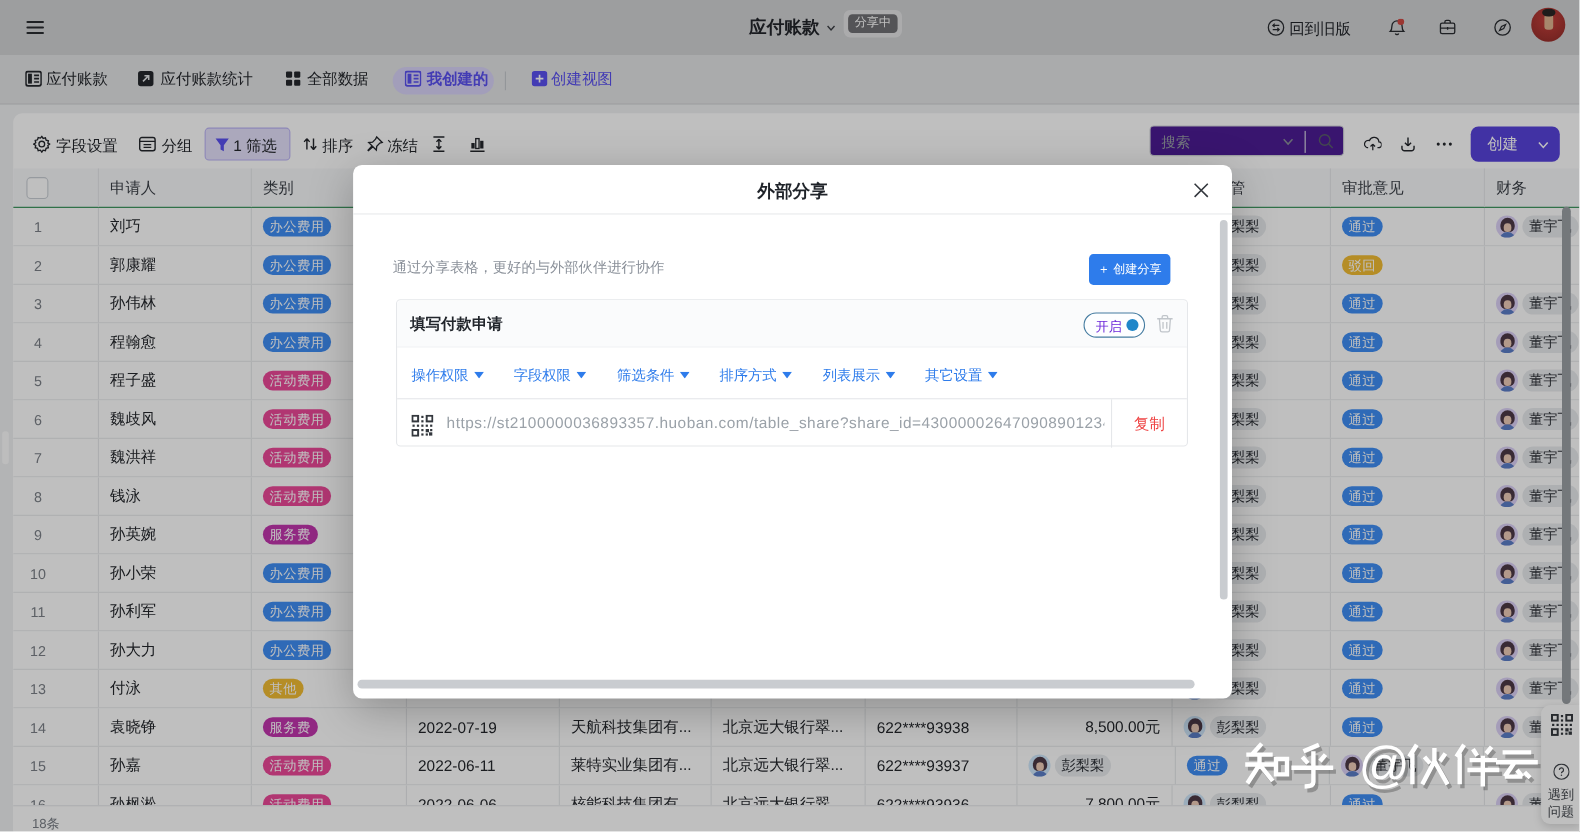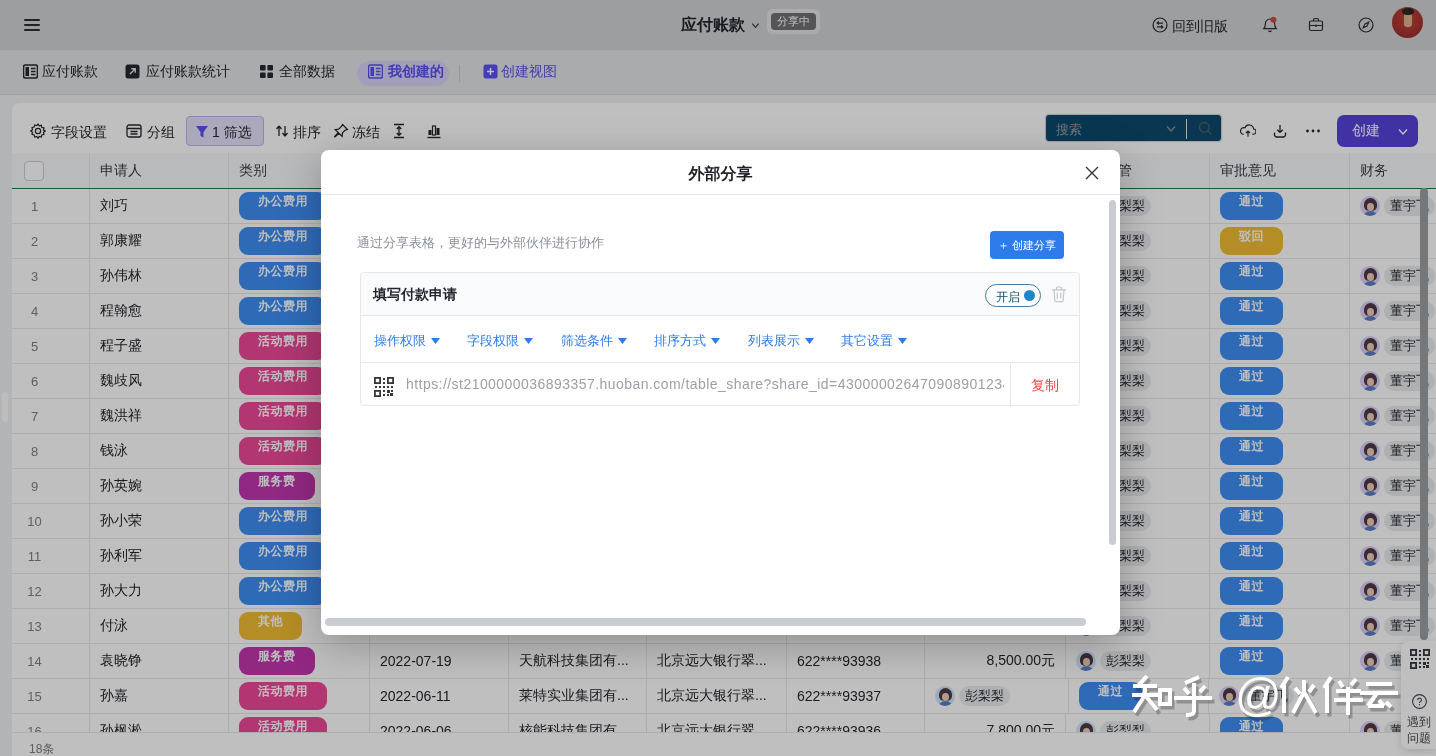--- a/index.html
+++ b/index.html
@@ -23,21 +23,21 @@
 .tabic{position:absolute;top:14px;width:15px;height:15px;}
 .activepill{position:absolute;left:357px;top:11px;width:92px;height:25px;background:#d9d3f9;border-radius:13px;}
 .tabdiv{position:absolute;left:459px;top:15px;width:1px;height:17px;background:#c5c8cc;}
 .purple{color:#5a50f0;}
 
 .card{position:absolute;left:12px;top:103px;width:1424px;height:653px;background:#ffffff;border-radius:8px 0 0 0;}
 
 .tool{position:absolute;font-size:14px;color:#24272c;top:124px;}
 .toolic{position:absolute;top:123px;width:16px;height:16px;}
 .filterchip{position:absolute;left:186px;top:116px;width:78px;height:30px;background:#e4e0fb;border:1px solid #bcb4f5;border-radius:4px;}
-.searchbox{position:absolute;left:1045px;top:114px;width:177px;height:28px;border:1px solid #d2d5d9;border-radius:4px;background:#0c4a6e;}
+.searchbox{position:absolute;left:1045px;top:114px;width:177px;height:28px;border:1px solid #d2d5d9;border-radius:4px;background:#4c1d95;}
 .searchbox .ph{position:absolute;left:10px;top:6px;font-size:13px;color:#9aa0a7;}
 .createbtn{position:absolute;left:1337px;top:115px;width:81px;height:32px;background:#5743db;border-radius:7px;color:#fff;font-size:14px;}
 .createbtn span{position:absolute;left:15px;top:7px;}
 
 .grid{position:absolute;left:12px;top:153px;width:1424px;height:579px;overflow:hidden;background:#fff;}
 .thead{display:flex;height:36px;background:#f7f8fa;border-bottom:1px solid #15803d;}
 .thead .c{font-size:14px;color:#3a3f46;}
 .trow{display:flex;height:35px;border-bottom:1px solid #e7e9eb;background:#fff;}
 .c{flex:none;display:flex;align-items:center;padding:0 10px;font-size:14px;color:#24272c;border-right:1px solid #e7e9eb;height:100%;overflow:hidden;white-space:nowrap;}
 .c0{width:78px;}
@@ -48,21 +48,21 @@
 .c5{width:140px;}
 .c6{width:138px;}
 .c7{width:141px;}
 .c8{width:144px;}
 .c9{width:140px;}
 .c10{width:140px;}
 .c0{justify-content:flex-start;padding:0;}
 .rn{font-size:13px;color:#7c8188;width:45px;text-align:center;}
 .c7{justify-content:flex-end;}
 .ell{overflow:hidden;text-overflow:clip;white-space:nowrap;}
-.tag{display:inline-block;height:28px;line-height:18px;padding:0 19px;border-radius:9px;color:#fff;font-size:12px;letter-spacing:0.5px;font-weight:bold;}
+.tag{display:inline-block;height:18px;line-height:18px;padding:0 6px;border-radius:9px;color:#fff;font-size:12px;letter-spacing:0.5px;}
 .tag.blue{background:#3f8ef5;}
 .tag.green{background:#ec4899;}
 .tag.magenta{background:#c236ae;}
 .tag.yellow{background:#f2bc33;}
 .chip{display:inline-flex;align-items:center;height:20px;}
 .av{width:20px;height:20px;border-radius:50%;position:relative;overflow:hidden;flex:none;display:inline-block;}
 .av.ab{background:#cfe7fb;}
 .av.ap{background:#ddd2f7;}
 .av .hh{position:absolute;left:3.5px;top:2px;width:13px;height:12.5px;border-radius:6.5px 6.5px 5px 5px;background:#4d3946;}
 .av .ff{position:absolute;left:6.5px;top:6.5px;width:7px;height:8.5px;border-radius:50%;background:#efcdb9;}
@@ -82,21 +82,21 @@
 .modal{position:absolute;left:321px;top:150px;width:799px;height:485px;background:#fff;border-radius:8px;z-index:60;box-shadow:0 10px 40px rgba(0,0,0,0.25);}
 .mhead{position:absolute;left:0;top:0;width:100%;height:45px;border-bottom:1px solid #e8eaec;}
 .mtitle{position:absolute;left:0;top:14px;width:100%;text-align:center;font-size:16px;font-weight:700;color:#1f2329;}
 .mclose{position:absolute;right:21px;top:16px;width:14px;height:14px;}
 .mdesc{position:absolute;left:36px;top:84px;font-size:13px;color:#8a9099;}
 .mcreate{position:absolute;left:669px;top:81px;width:74px;height:28px;background:#2e7ceb;border-radius:4px;color:#fff;font-size:11px;text-align:center;line-height:28px;}
 .mcard{position:absolute;left:39px;top:122px;width:720px;height:134px;border:1px solid #e5e7ea;border-radius:4px;}
 .mcardhead{position:absolute;left:0;top:0;width:100%;height:43px;background:#fafbfc;border-bottom:1px solid #e5e7ea;border-radius:4px 4px 0 0;}
 .mcardhead .nm{position:absolute;left:12px;top:13px;font-size:14px;font-weight:600;color:#22262c;}
 .toggle{position:absolute;right:38px;top:11px;width:56px;height:23px;border:1px solid #447ba0;border-radius:12px;background:#fdfeff;}
-.toggle .t{position:absolute;left:10px;top:4px;font-size:12px;color:#0c4a6e;}
+.toggle .t{position:absolute;left:10px;top:4px;font-size:12px;color:#6d28d9;}
 .toggle .dot{position:absolute;right:5px;top:5px;width:11px;height:11px;border-radius:50%;background:#1f86c9;}
 .mlinks{position:absolute;left:0px;top:43px;width:100%;height:47px;border-bottom:1px solid #e5e7ea;}
 .mlink{position:absolute;top:16px;font-size:13px;color:#2e7ceb;display:flex;align-items:center;}
 .lc{width:9px;height:6px;margin-left:5px;}
 .murl{position:absolute;left:0;top:90px;width:100%;height:44px;}
 .murl .qr{position:absolute;left:13px;top:14px;}
 .murl .u{position:absolute;left:45px;top:13px;width:598px;overflow:hidden;font-size:14px;color:#9aa1a8;white-space:nowrap;letter-spacing:0.45px;}
 .murl .cpy{position:absolute;right:0;top:0;width:69px;height:44px;border-left:1px solid #e5e7ea;font-size:14px;color:#ef4444;text-align:center;line-height:44px;}
 .mvscroll{position:absolute;left:788px;top:50px;width:7px;height:345px;border-radius:3.5px;background:#c9ccd0;}
 .mhscroll{position:absolute;left:4px;top:468px;width:761px;height:8px;border-radius:4px;background:#c9ccd0;}

